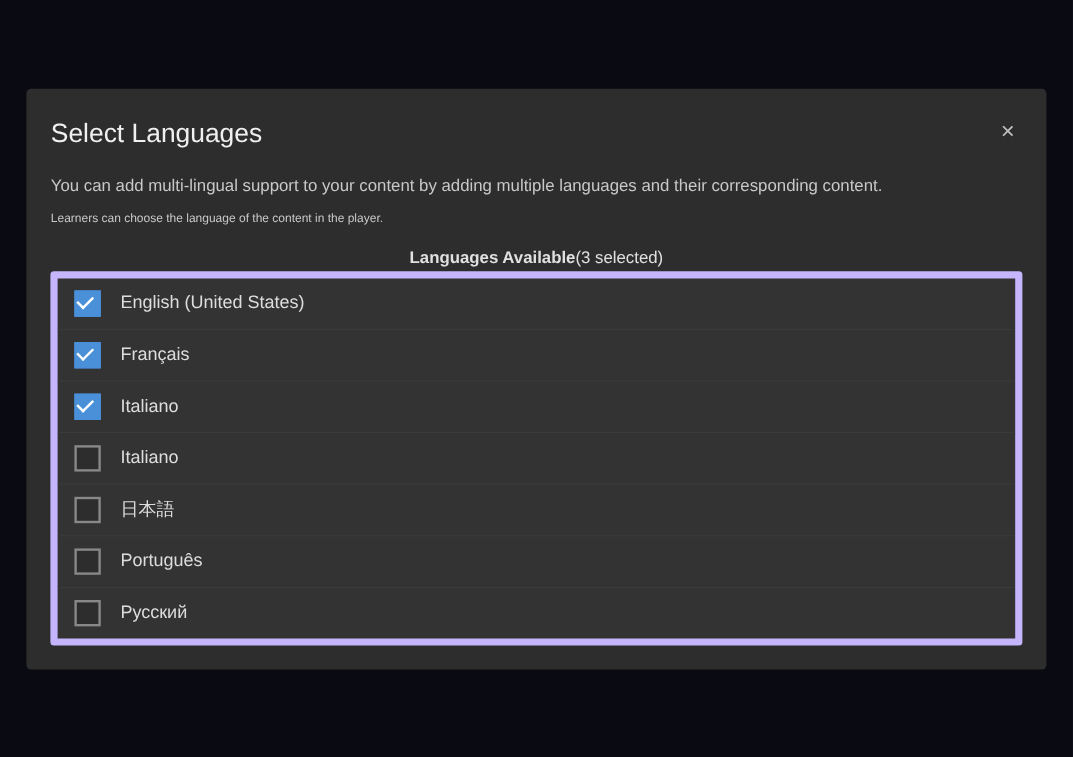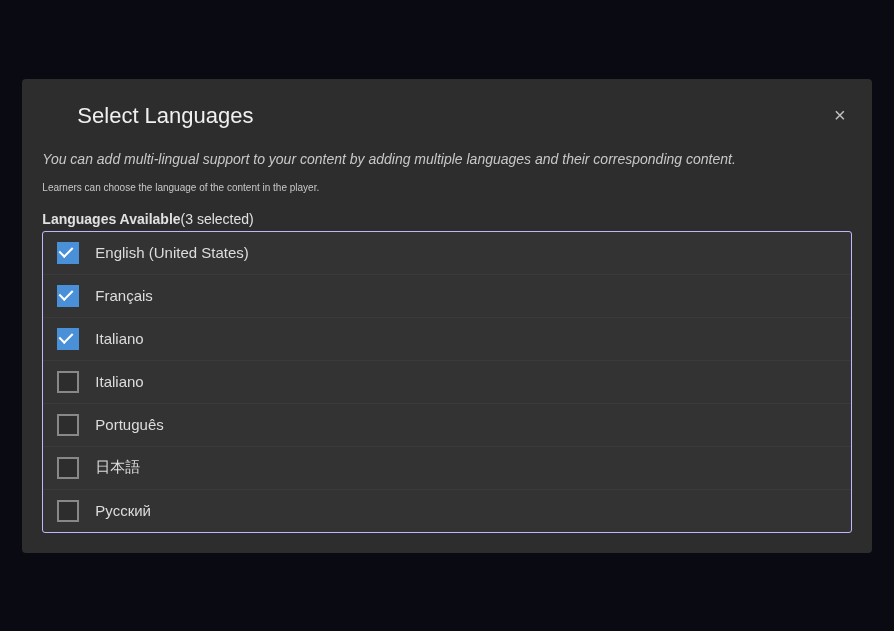--- a/index.html
+++ b/index.html
@@ -34,21 +34,20 @@
       max-width: 95vw;
       padding: 24px 20px 20px 20px;
       position: relative;
     }
 
     .modal-header {
       display: flex;
       justify-content: space-between;
       align-items: flex-start;
       margin-bottom: 20px;
-      margin-left: 35px;
     }
 
     .modal-title {
       font-size: 22px;
       font-weight: 400;
       color: #f0f0f0;
     }
 
     .close-btn {
       background: none;
@@ -58,42 +57,42 @@
       cursor: pointer;
       padding: 2px 6px;
       line-height: 1;
     }
 
     .description {
       font-size: 14px;
       color: #c8c8c8;
       line-height: 1.5;
       margin-bottom: 10px;
-      font-style: italic;
     }
 
     .description-second {
       font-size: 10px;
       color: #c8c8c8;
       line-height: 1.5;
       margin-bottom: 16px;
     }
 
     .languages-label {
       font-size: 14px;
       color: #e0e0e0;
       margin-bottom: 4px;
+      text-align: center;
     }
 
     .languages-label strong {
       font-weight: 700;
     }
 
     .languages-list {
-      border: 1px solid #c4b5fd;
+      border: 6px solid #c4b5fd;
       border-radius: 3px;
       background: #333;
       overflow-y: auto;
       max-height: 360px;
     }
 
     .lang-item {
       display: flex;
       align-items: center;
       padding: 10px 14px;
@@ -177,25 +176,25 @@
         <label class="lang-item">
           <div class="checkbox-wrap"><input type="checkbox" checked="" style=""></div>
           <span class="lang-name">Italiano</span>
         </label>
         <label class="lang-item">
           <div class="checkbox-wrap"><input type="checkbox" style=""></div>
           <span class="lang-name">Italiano</span>
         </label>
         <label class="lang-item">
           <div class="checkbox-wrap"><input type="checkbox" style=""></div>
+          <span class="lang-name">日本語</span>
+        </label>
+        <label class="lang-item">
+          <div class="checkbox-wrap"><input type="checkbox" style=""></div>
           <span class="lang-name">Português</span>
-        </label>
-        <label class="lang-item">
-          <div class="checkbox-wrap"><input type="checkbox" style=""></div>
-          <span class="lang-name">日本語</span>
         </label>
         <label class="lang-item">
           <div class="checkbox-wrap"><input type="checkbox" style=""></div>
           <span class="lang-name">Русский</span>
         </label>
       </div>
   </div>
 </div>
 
 </body></html>

